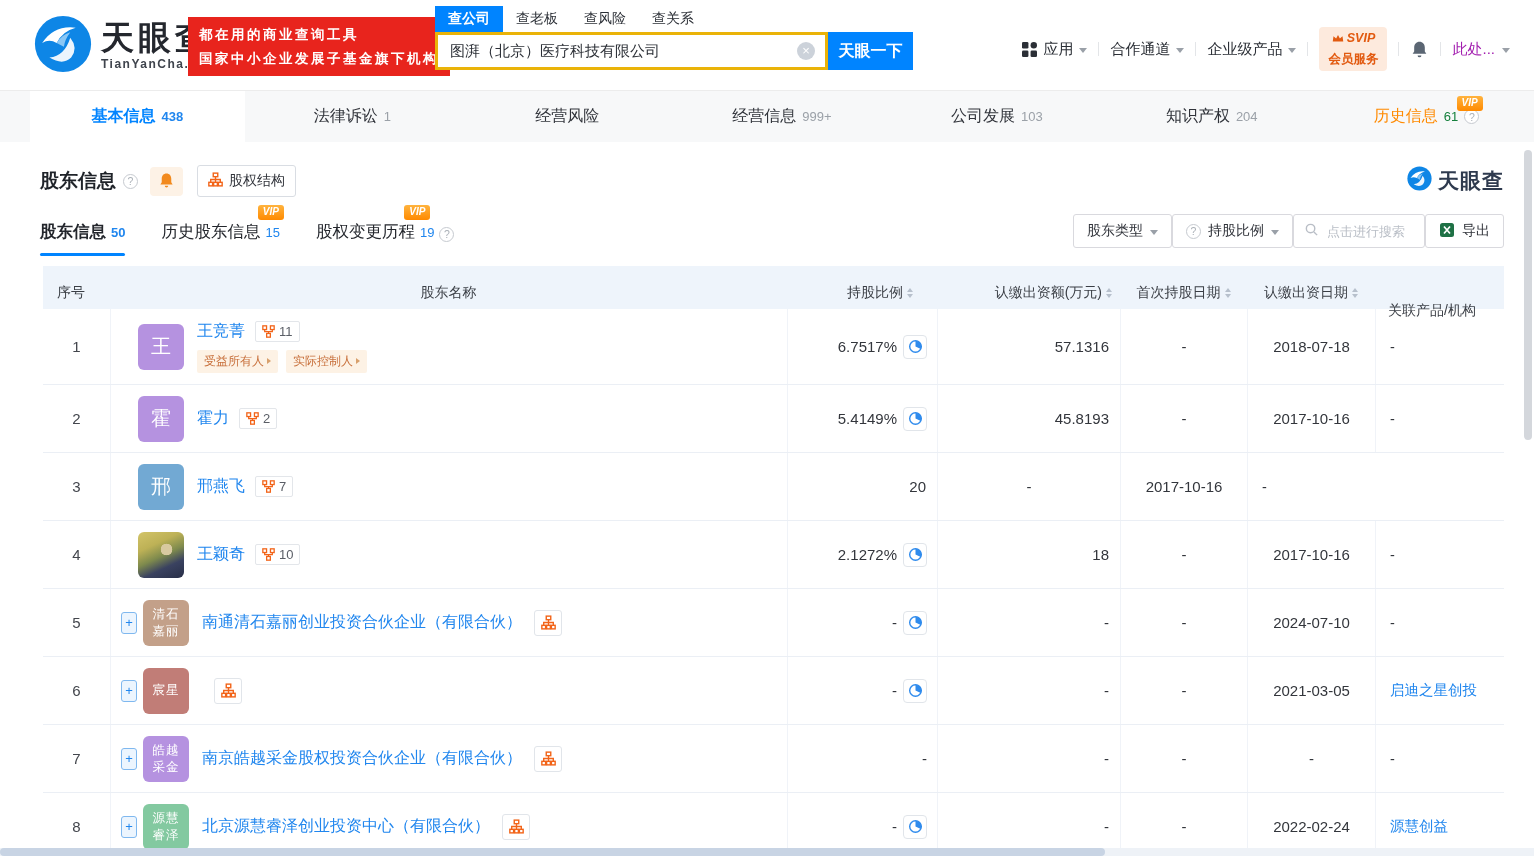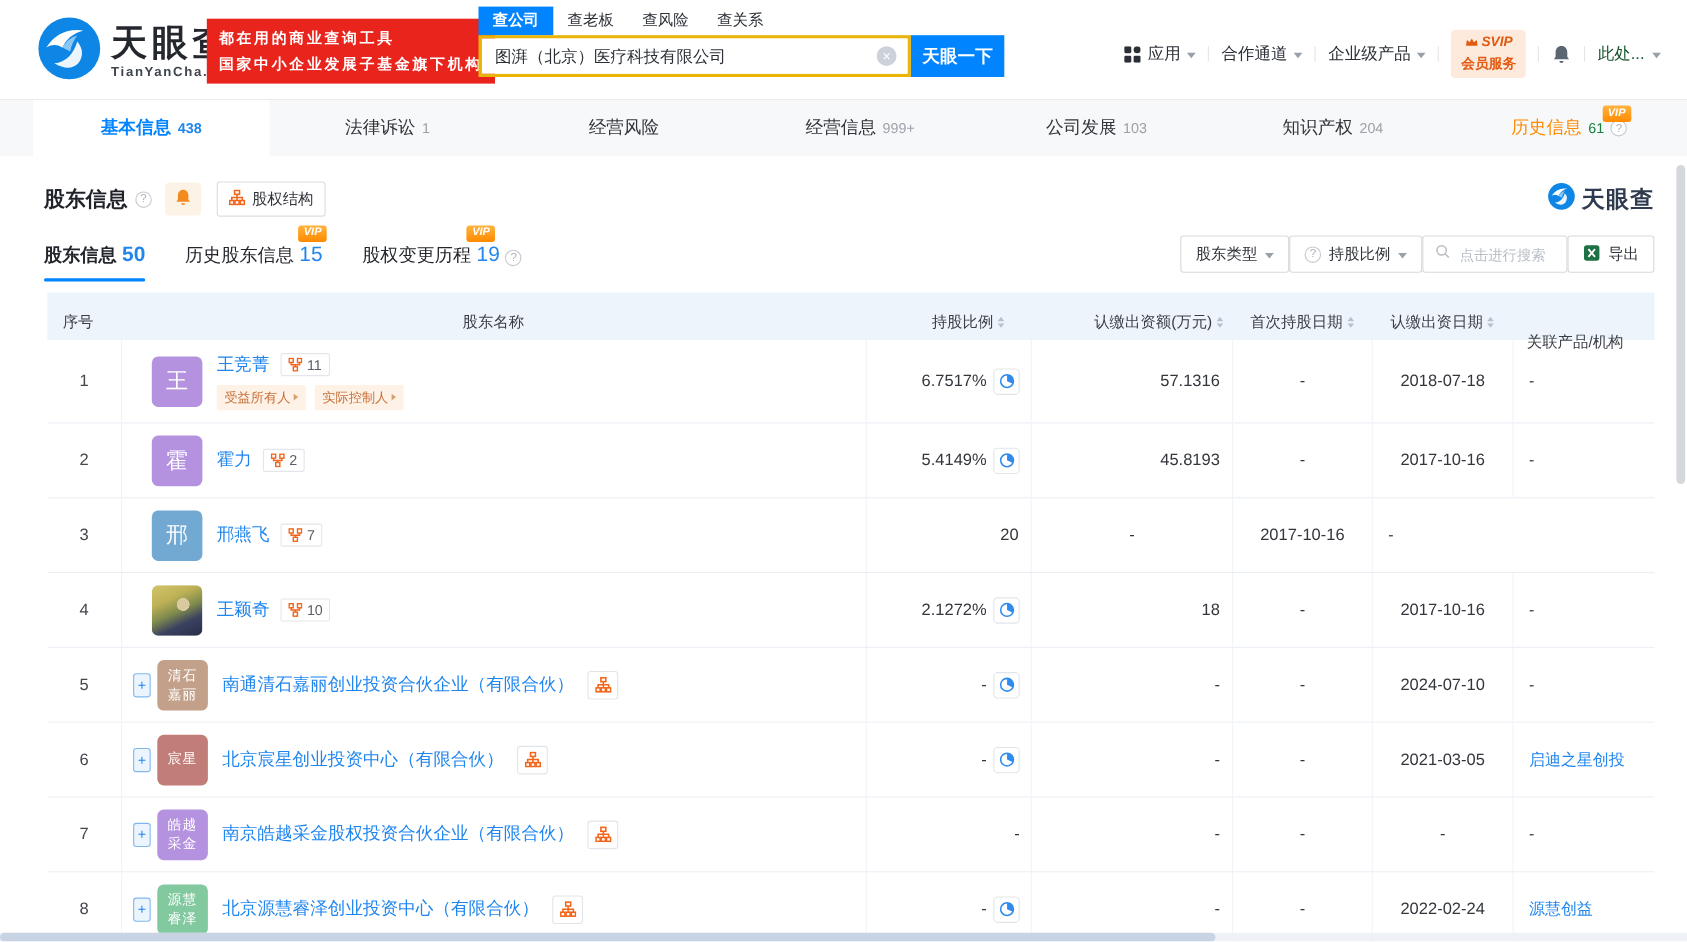--- a/index.html
+++ b/index.html
@@ -35,21 +35,21 @@
   .nav-item { display:flex; align-items:center; gap:6px; font-size:15px; color:#2b2f36; cursor:pointer; }
   .nav-item svg { width:15px; height:15px; }
   .sep { width:1px; height:14px; background:#e3e5e8; }
   .caret { width:0; height:0; border-left:4px solid transparent; border-right:4px solid transparent;
            border-top:5px solid #9aa0a8; margin-top:2px; }
   .svip { background:#fdeadd; border-radius:4px; padding:3px 9px; text-align:center; cursor:pointer; line-height:1.35; }
   .svip .l1 { font-size:12.5px; font-weight:bold; font-style:italic; color:#e25a10;
            display:flex; gap:3px; align-items:center; justify-content:center; }
   .svip .l2 { font-size:12.5px; font-weight:bold; color:#e25a10; }
   .bell-btn { cursor:pointer; display:flex; }
-  .user { display:flex; align-items:center; gap:7px; font-size:15px; color:#14532d; cursor:pointer; }
+  .user { display:flex; align-items:center; gap:7px; font-size:15px; color:#a21caf; cursor:pointer; }
 
   
   .main-tabs { height:52px; background:#f7f8f9; display:flex; padding-left:30px;
            border-top:1px solid #ececec; }
   .main-tab { flex:1; display:flex; align-items:center; justify-content:center; gap:6px; font-size:16px;
            color:#30333a; cursor:pointer; position:relative; }
   .main-tab .cnt { font-size:13px; color:#9ba1a8; }
   .main-tab.active { background:#fff; color:#0084ff; font-weight:bold; }
   .main-tab.active .cnt { color:#2086ee; }
   .main-tab.hl { color:#ff8a00; }
@@ -70,21 +70,21 @@
   .structure-btn { margin-left:14px; display:flex; align-items:center; gap:6px; border:1px solid #d9dde3;
            border-radius:3px; background:#fff; padding:6px 10px; font-size:14px; color:#30333a; cursor:pointer; font-family:inherit; }
   .watermark { margin-left:auto; display:flex; align-items:center; gap:6px; }
   .watermark svg { width:25px; height:25px; }
   .watermark span { font-size:21px; font-weight:bold; color:#2e3a4e; letter-spacing:1px; }
 
   .subtab-row { margin-top:16px; margin-left:10px; display:flex; align-items:flex-end; }
   .subtabs { display:flex; gap:36px; }
   .subtab { position:relative; display:flex; align-items:baseline; gap:5px; font-size:16.5px; color:#23262c;
            cursor:pointer; padding-bottom:13px; }
-  .subtab .cnt { color:#2086ee; font-size:19px; }
+  .subtab .cnt { color:#2086ee; font-size:13px; }
   .subtab.active { font-weight:bold; }
   .subtab.active::after { content:""; position:absolute; left:0; right:0; bottom:0; height:3px;
            background:#0084ff; border-radius:2px; }
   .subtab .vip { position:absolute; top:-16px; }
   .subtab .qmark { align-self:center; transform:translateY(2px); }
   .controls { margin-left:auto; display:flex; align-items:center; padding-bottom:8px; }
   .ctl-btn { height:34px; display:flex; align-items:center; gap:7px; border:1px solid #d9d9de; border-radius:3px;
            background:#fff; padding:0 13px; font-size:14px; color:#30333a; cursor:pointer; font-family:inherit; }
   .mini-search { height:34px; width:132px; display:flex; align-items:center; gap:6px; border:1px solid #d9d9de;
            border-radius:3px; padding:0 10px; background:#fff; }
@@ -545,21 +545,20 @@
         </div>
         <div class="tr">
           <div class="td c1">6</div>
           <div class="td c2">
             <span class="expand">+</span>
             <div class="avatar corp" style="background:#c17d77">
               <div>宸星</div>
             </div>
             <div class="nameblock">
               <div class="nameline">
-                <a class="namelink">北京宸星创业投资中心（有限合伙）</a>
                 <span class="orgbtn">
                   <svg viewBox="0 0 16 16" width="15" height="15" fill="none" stroke="#f26419" stroke-width="1.5">
                     <rect x="5.6" y="1.2" width="4.8" height="3.8"></rect>
                     <rect x="0.9" y="11" width="4" height="3.8"></rect>
                     <rect x="6" y="11" width="4" height="3.8"></rect>
                     <rect x="11.1" y="11" width="4" height="3.8"></rect>
                     <path d="M8 5v3M2.9 11V8h10.2v3M8 8v3"></path>
                   </svg>
                 </span>
               </div>

